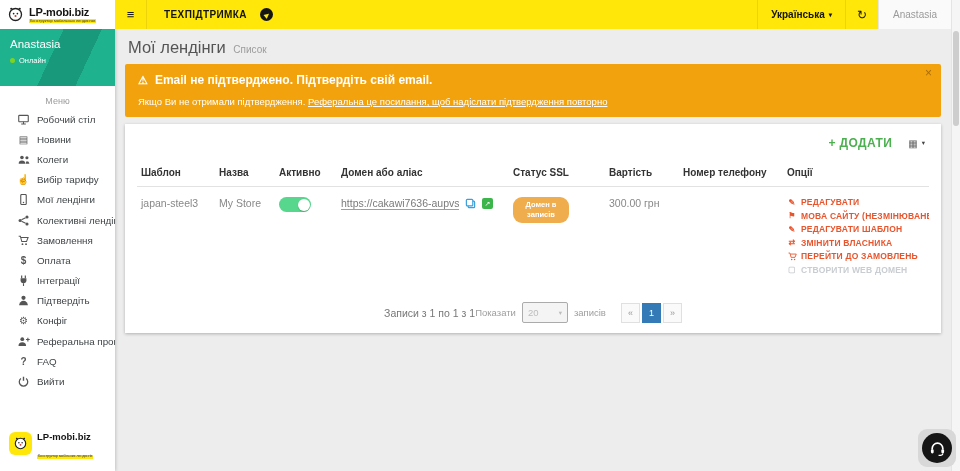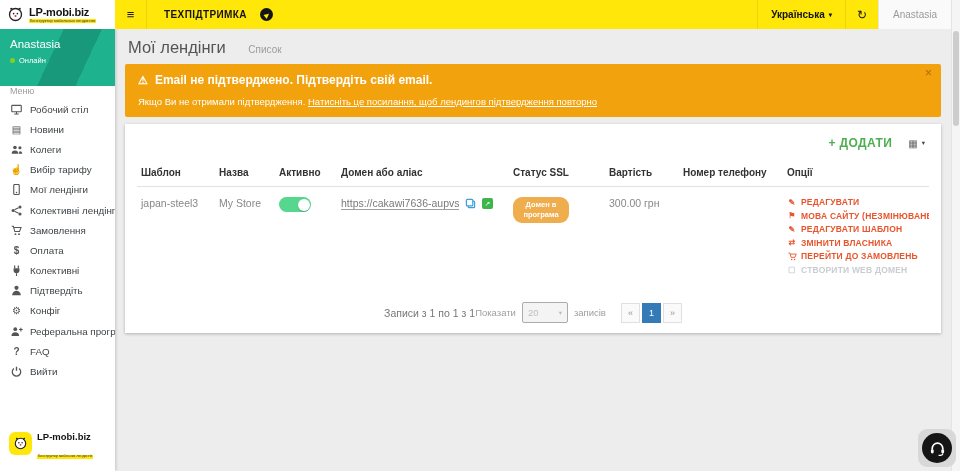--- a/index.html
+++ b/index.html
@@ -39,38 +39,38 @@
     color:#9a9a9a; background:#fafafa; border-left:1px solid rgba(0,0,0,.08); cursor:pointer; }
 
   
   .sidebar { position:absolute; top:29px; left:0; width:115px; bottom:0; background:#fff;
     box-shadow:1px 0 3px rgba(0,0,0,.18); z-index:5; display:flex; flex-direction:column; }
   .side-user { height:57px; flex:none; padding:9px 10px 0; color:#fff;
     background:linear-gradient(115deg,#1eb28f 0 45%,#18997b 45% 72%,#1eb28f 72% 100%); }
   .side-user-name { font-size:11.5px; }
   .side-status { font-size:7.5px; margin-top:6px; display:flex; align-items:center; gap:4px; }
   .dot { width:5px; height:5px; border-radius:50%; background:#7ed321; }
-  .menu-label { font-size:9px; color:#9c9c9c; padding:0 10px 3px; }
-  .menu { flex:1; overflow:hidden; }
+  .menu-label { font-size:9px; color:#9c9c9c; padding:10px 10px 3px;text-align:center; }
+  .menu { flex:1; overflow:hidden;padding-left:7px; }
   .menu-item { display:flex; align-items:center; gap:7px; padding:4.6px 10px;
     font-size:9.8px; color:#3f4447; cursor:pointer; white-space:nowrap; }
   .mi-icon { width:13px; flex:none; color:#555; font-size:10px; display:flex;
     align-items:center; justify-content:center; }
   .side-footer { flex:none; padding:8px 9px 10px; display:flex; align-items:center; gap:5px; }
   .sf-badge { width:23px; height:23px; background:#ffe70a; border-radius:6px; flex:none;
     display:flex; align-items:center; justify-content:center; }
   .sf-txt { line-height:1.1; }
   .sf-name { font-size:9.5px; font-weight:bold; color:#141414; }
   .sf-tag { font-size:3.5px; background:#ffe70a; color:#333; display:inline-block; padding:0 1px; margin-top:1px; }
 
   
   .main { position:absolute; left:115px; top:29px; right:9px; bottom:0; overflow:hidden; }
   .page-head { padding:9px 13px 7px; }
   .page-title { display:inline; font-size:16.5px; font-weight:normal; color:#555; margin:0; }
-  .page-sub { font-size:10px; color:#9c9c9c; margin-left:18px; }
+  .page-sub { font-size:10px; color:#9c9c9c; margin-left:3px; }
 
   .alert { margin:0 10px; background:#f2a20d; border-radius:2px; color:#fff;
     padding:9px 13px 10px; position:relative; }
   .alert-title { font-size:12px; font-weight:bold; display:flex; align-items:center; gap:7px; }
   .warn-ic { font-size:11px; }
   .alert-line2 { margin-top:9px; font-size:9.5px; }
   .alert-link { text-decoration:underline; color:#fff; cursor:pointer; }
   .alert-close { position:absolute; top:3px; right:9px; color:rgba(110,65,0,.55);
     font-size:12px; cursor:pointer; line-height:1; }
 
@@ -243,21 +243,21 @@
       <span>Оплата</span>
     </div>
     <div class="menu-item">
       <span class="mi-icon">
           <svg width="11" height="11" viewBox="0 0 12 12">
             <path d="M4 .5v3M8 .5v3" stroke="currentColor" stroke-width="1.3"></path>
             <path d="M2.8 3.5h6.4v2.2a3.2 3.2 0 0 1-6.4 0z" fill="currentColor"></path>
             <path d="M6 9v3" stroke="currentColor" stroke-width="1.2"></path>
           </svg>
         </span>
-      <span>Колективні</span>
+      <span>Інтеграції</span>
     </div>
     <div class="menu-item">
       <span class="mi-icon">
           <svg width="11" height="11" viewBox="0 0 12 12">
             <circle cx="6" cy="3.1" r="2.3" fill="currentColor"></circle>
             <path d="M1.2 11.2a4.8 4.8 0 0 1 9.6 0z" fill="currentColor"></path>
           </svg>
         </span>
       <span>Підтвердіть</span>
     </div>
@@ -313,21 +313,21 @@
     <span class="page-sub">Список</span>
   </div>
 
   <div class="alert">
     <div class="alert-title">
       <span class="warn-ic">⚠</span>
       <span>Email не підтверджено. Підтвердіть свій email.</span>
     </div>
     <div class="alert-line2">
       <span>Якщо Ви не отримали підтвердження.</span>
-      <span class="alert-link">Натисніть це посилання, щоб лендингов підтвердження повторно</span>
+      <span class="alert-link">Реферальна це посилання, щоб надіслати підтвердження повторно</span>
     </div>
     <span class="alert-close">×</span>
   </div>
 
   <div class="card">
     <div class="toolbar">
       <span class="add-btn">
         <span>+</span>
         <span>ДОДАТИ</span>
       </span>
@@ -374,21 +374,21 @@
               <span class="domain-link">https://cakawi7636-aupvs-com-42</span>
               <span class="copy-ic">
                   <svg width="11" height="11" viewBox="0 0 12 12">
                     <rect x="3.5" y="3.5" width="7" height="7" rx="1" fill="none" stroke="currentColor" stroke-width="1.3"></rect>
                     <rect x="1.5" y="1.5" width="7" height="7" rx="1" fill="#fff" stroke="currentColor" stroke-width="1.3"></rect>
                   </svg>
                 </span>
               <span class="ext-ic">↗</span>
             </div>
           </td>
-          <td><span class="ssl-badge">Домен в програма</span></td>
+          <td><span class="ssl-badge">Домен в записів</span></td>
           <td>300.00 грн</td>
           <td></td>
           <td>
             <div class="opt">
               <span class="opt-ic">✎</span>
               <span>РЕДАГУВАТИ</span>
             </div>
             <div class="opt">
               <span class="opt-ic">⚑</span>
               <span>МОВА САЙТУ (НЕЗМІНЮВАНЕ)</span>

